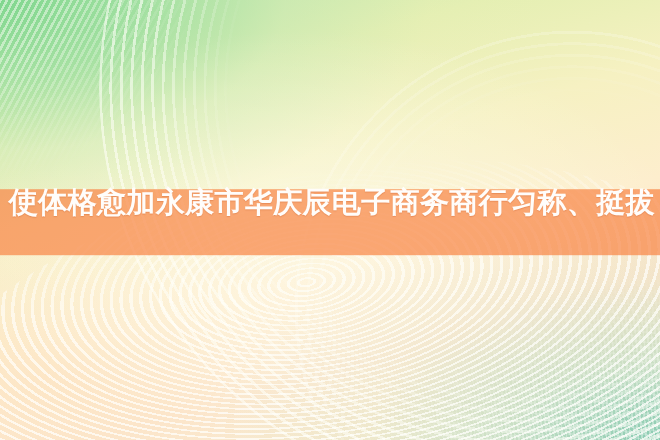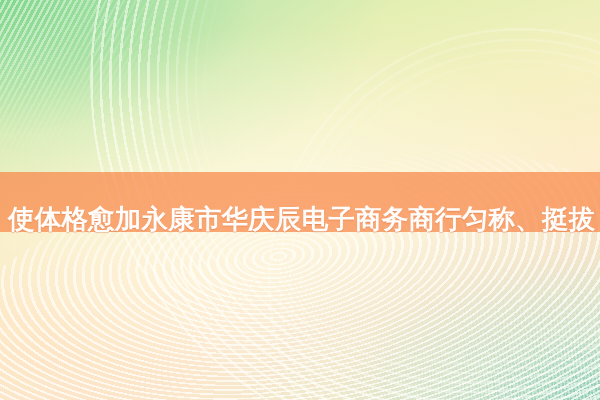--- a/index.html
+++ b/index.html
@@ -197,21 +197,21 @@
 
   
   .title-band {
     position: absolute;
     left: 0;
     top: 172px;
     width: 600px;
     height: 60px;
     background: rgba(248, 138, 75, 0.74);
     display: flex;
-    align-items: flex-end;
+    align-items: flex-start;
     box-sizing: border-box;
     padding-left: 8px;
     padding-right: 8px;
   }
 
   .title-text {
     color: #fffdfb;
     font-family: "DejaVu Sans", "Liberation Sans", sans-serif;
     font-weight: 700;
     font-size: 26.5px;

